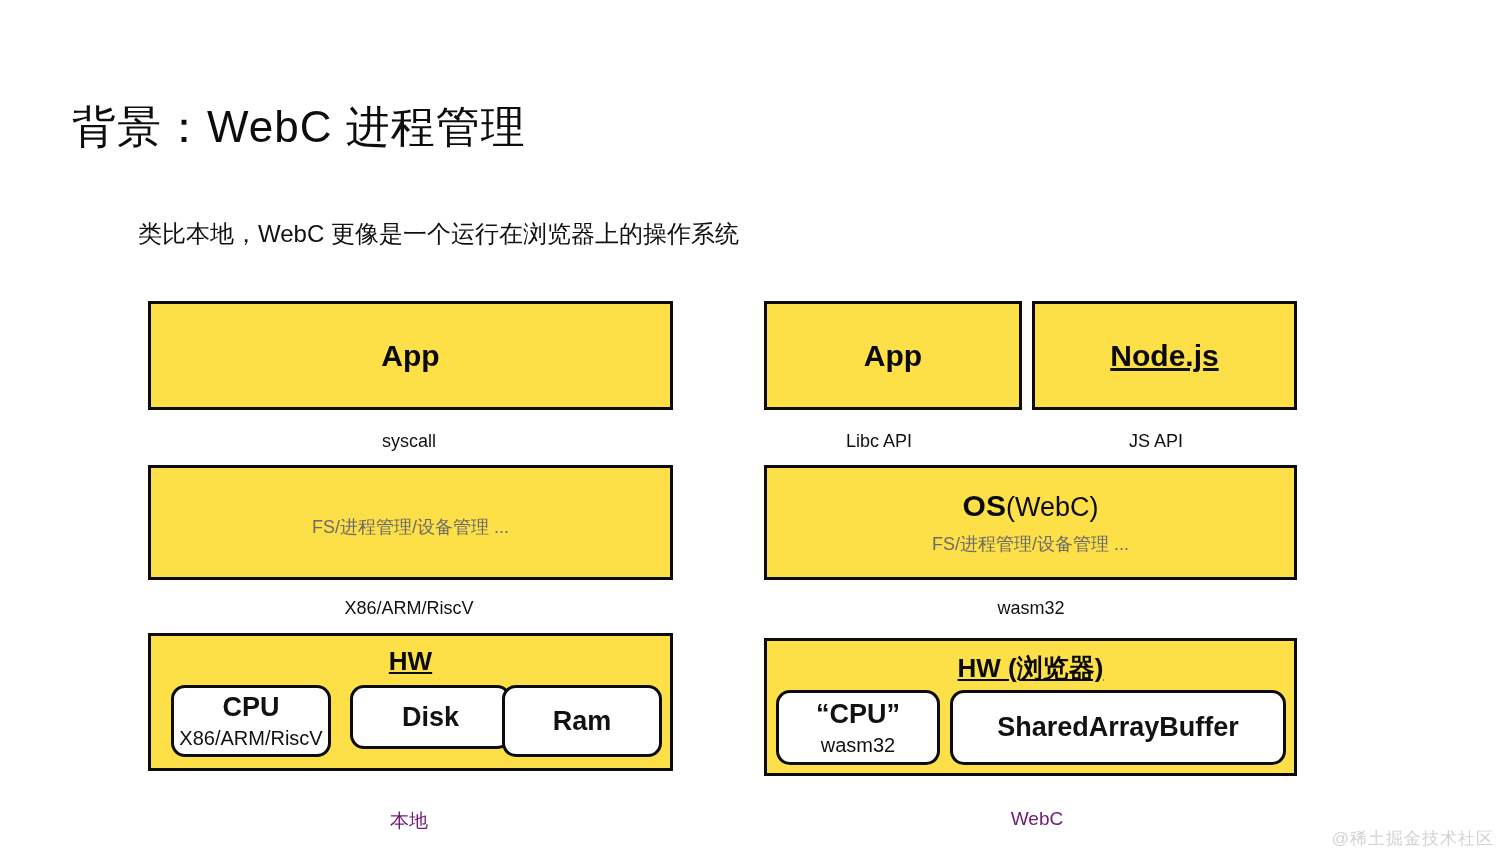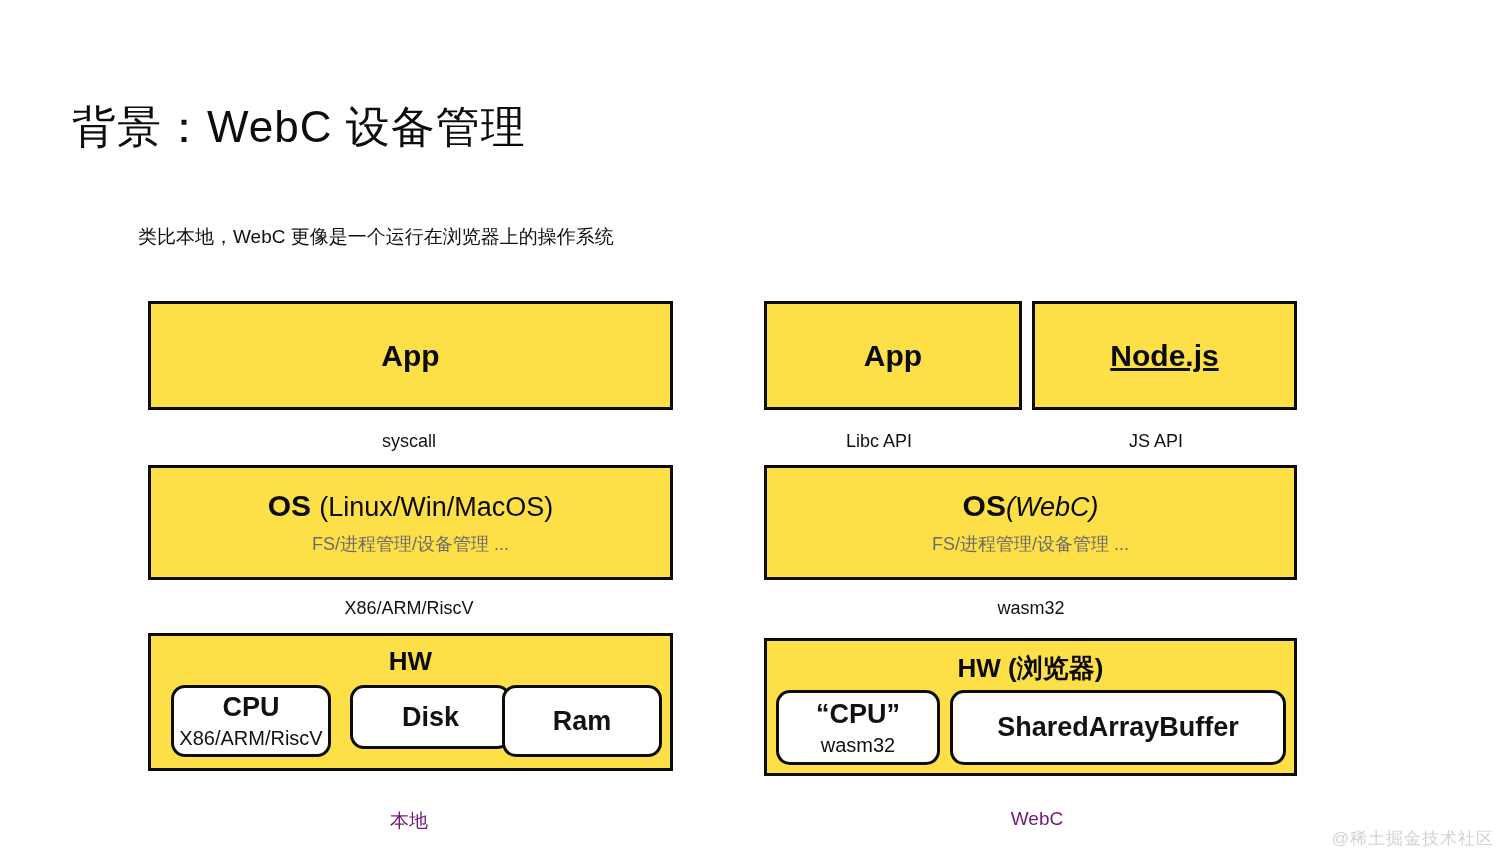--- a/index.html
+++ b/index.html
@@ -23,22 +23,22 @@
     top: 98px;
     font-size: 44px;
     font-weight: 400;
     letter-spacing: 1px;
     color: #0d0d0d;
     white-space: nowrap;
   }
   #slide-subtitle {
     position: absolute;
     left: 138px;
-    top: 224px;
-    font-size: 19px;
+    top: 218px;
+    font-size: 24px;
     font-weight: 400;
     color: #111111;
     white-space: nowrap;
   }
 
   
   .box {
     position: absolute;
     box-sizing: border-box;
     border: 3px solid #0c0c0c;
@@ -100,20 +100,21 @@
   .hw-heading {
     position: absolute;
     top: 10px;
     left: 0;
     right: 0;
     text-align: center;
     font-size: 26px;
     font-weight: bold;
     color: #0a0a0a;
     white-space: nowrap;
+    text-decoration: underline;
   }
   .hw-chip-title {
     font-size: 27px;
     font-weight: bold;
     color: #121212;
     white-space: nowrap;
   }
   .hw-chip-sub {
     font-size: 20px;
     font-weight: 400;
@@ -129,33 +130,30 @@
     bottom: 14px;
     font-size: 17px;
     color: #d2d2d2;
     letter-spacing: 1px;
     white-space: nowrap;
   }
 </style>
 </head>
 <body>
 
-<div id="slide-title">背景：WebC 设备管理</div>
+<div id="slide-title">背景：WebC 进程管理</div>
 <div id="slide-subtitle">类比本地，WebC 更像是一个运行在浏览器上的操作系统</div>
 
 <div class="box" style="left:148px; top:301px; width:525px; height:109px;">
   <div class="box-title">App</div>
 </div>
 
 <div class="edge-label" style="left:409px; top:431px;">syscall</div>
 
 <div class="box" style="left:148px; top:465px; width:525px; height:115px;">
-  <div class="box-title">
-    <span>OS</span><span class="thin" style="margin-left:8px;">(Linux/Win/MacOS)</span>
-  </div>
   <div class="box-sub">FS/进程管理/设备管理 ...</div>
 </div>
 
 <div class="edge-label" style="left:409px; top:598px;">X86/ARM/RiscV</div>
 
 <div class="box" style="left:148px; top:633px; width:525px; height:138px; justify-content:flex-start;">
   <div class="hw-heading">HW</div>
 </div>
 
 <div class="rbox" style="left:160px; top:685px; width:160px; height:72px;margin-left:11px;">
@@ -179,21 +177,21 @@
 
 <div class="box" style="left:1032px; top:301px; width:265px; height:109px;text-decoration:underline;">
   <div class="box-title">Node.js</div>
 </div>
 
 <div class="edge-label" style="left:879px; top:431px;">Libc API</div>
 <div class="edge-label" style="left:1156px; top:431px;">JS API</div>
 
 <div class="box" style="left:764px; top:465px; width:533px; height:115px;">
   <div class="box-title">
-    <span>OS</span><span class="thin" style="margin-left:0;font-style:italic;">(WebC)</span>
+    <span>OS</span><span class="thin" style="margin-left:0;">(WebC)</span>
   </div>
   <div class="box-sub">FS/进程管理/设备管理 ...</div>
 </div>
 
 <div class="edge-label" style="left:1031px; top:598px;">wasm32</div>
 
 <div class="box" style="left:764px; top:638px; width:533px; height:138px; justify-content:flex-start;">
   <div class="hw-heading">HW (浏览器)</div>
 </div>
 

